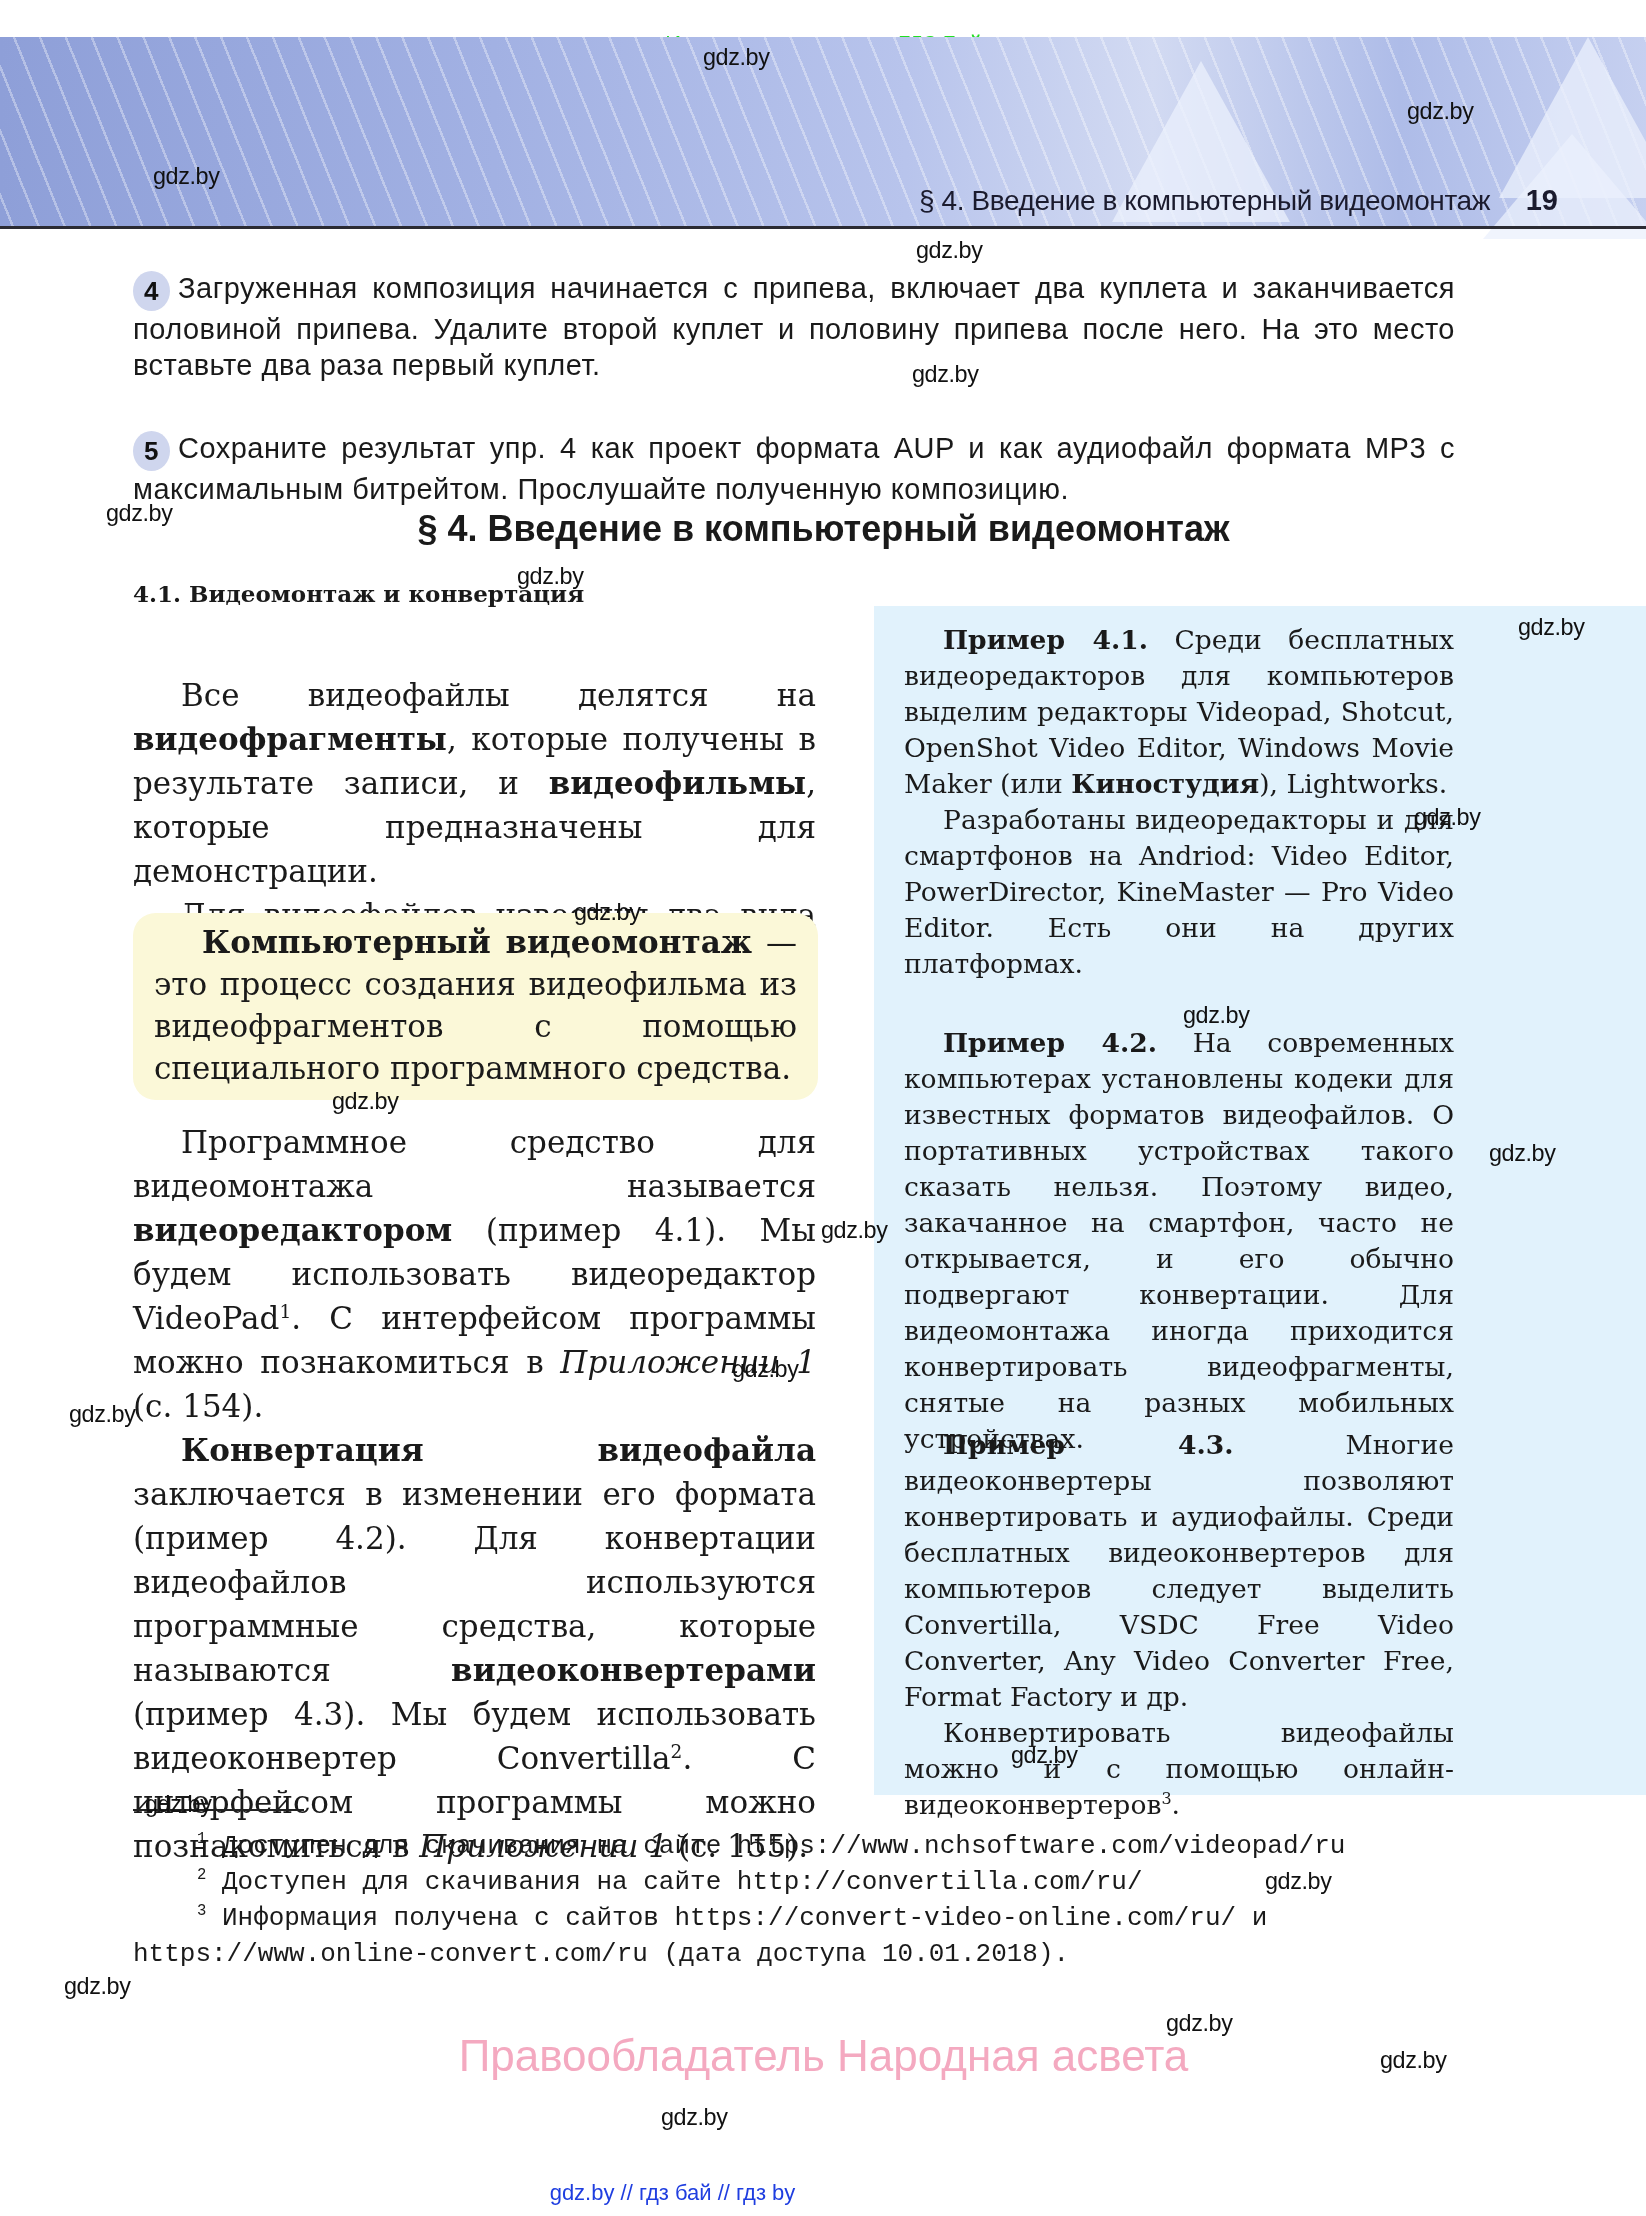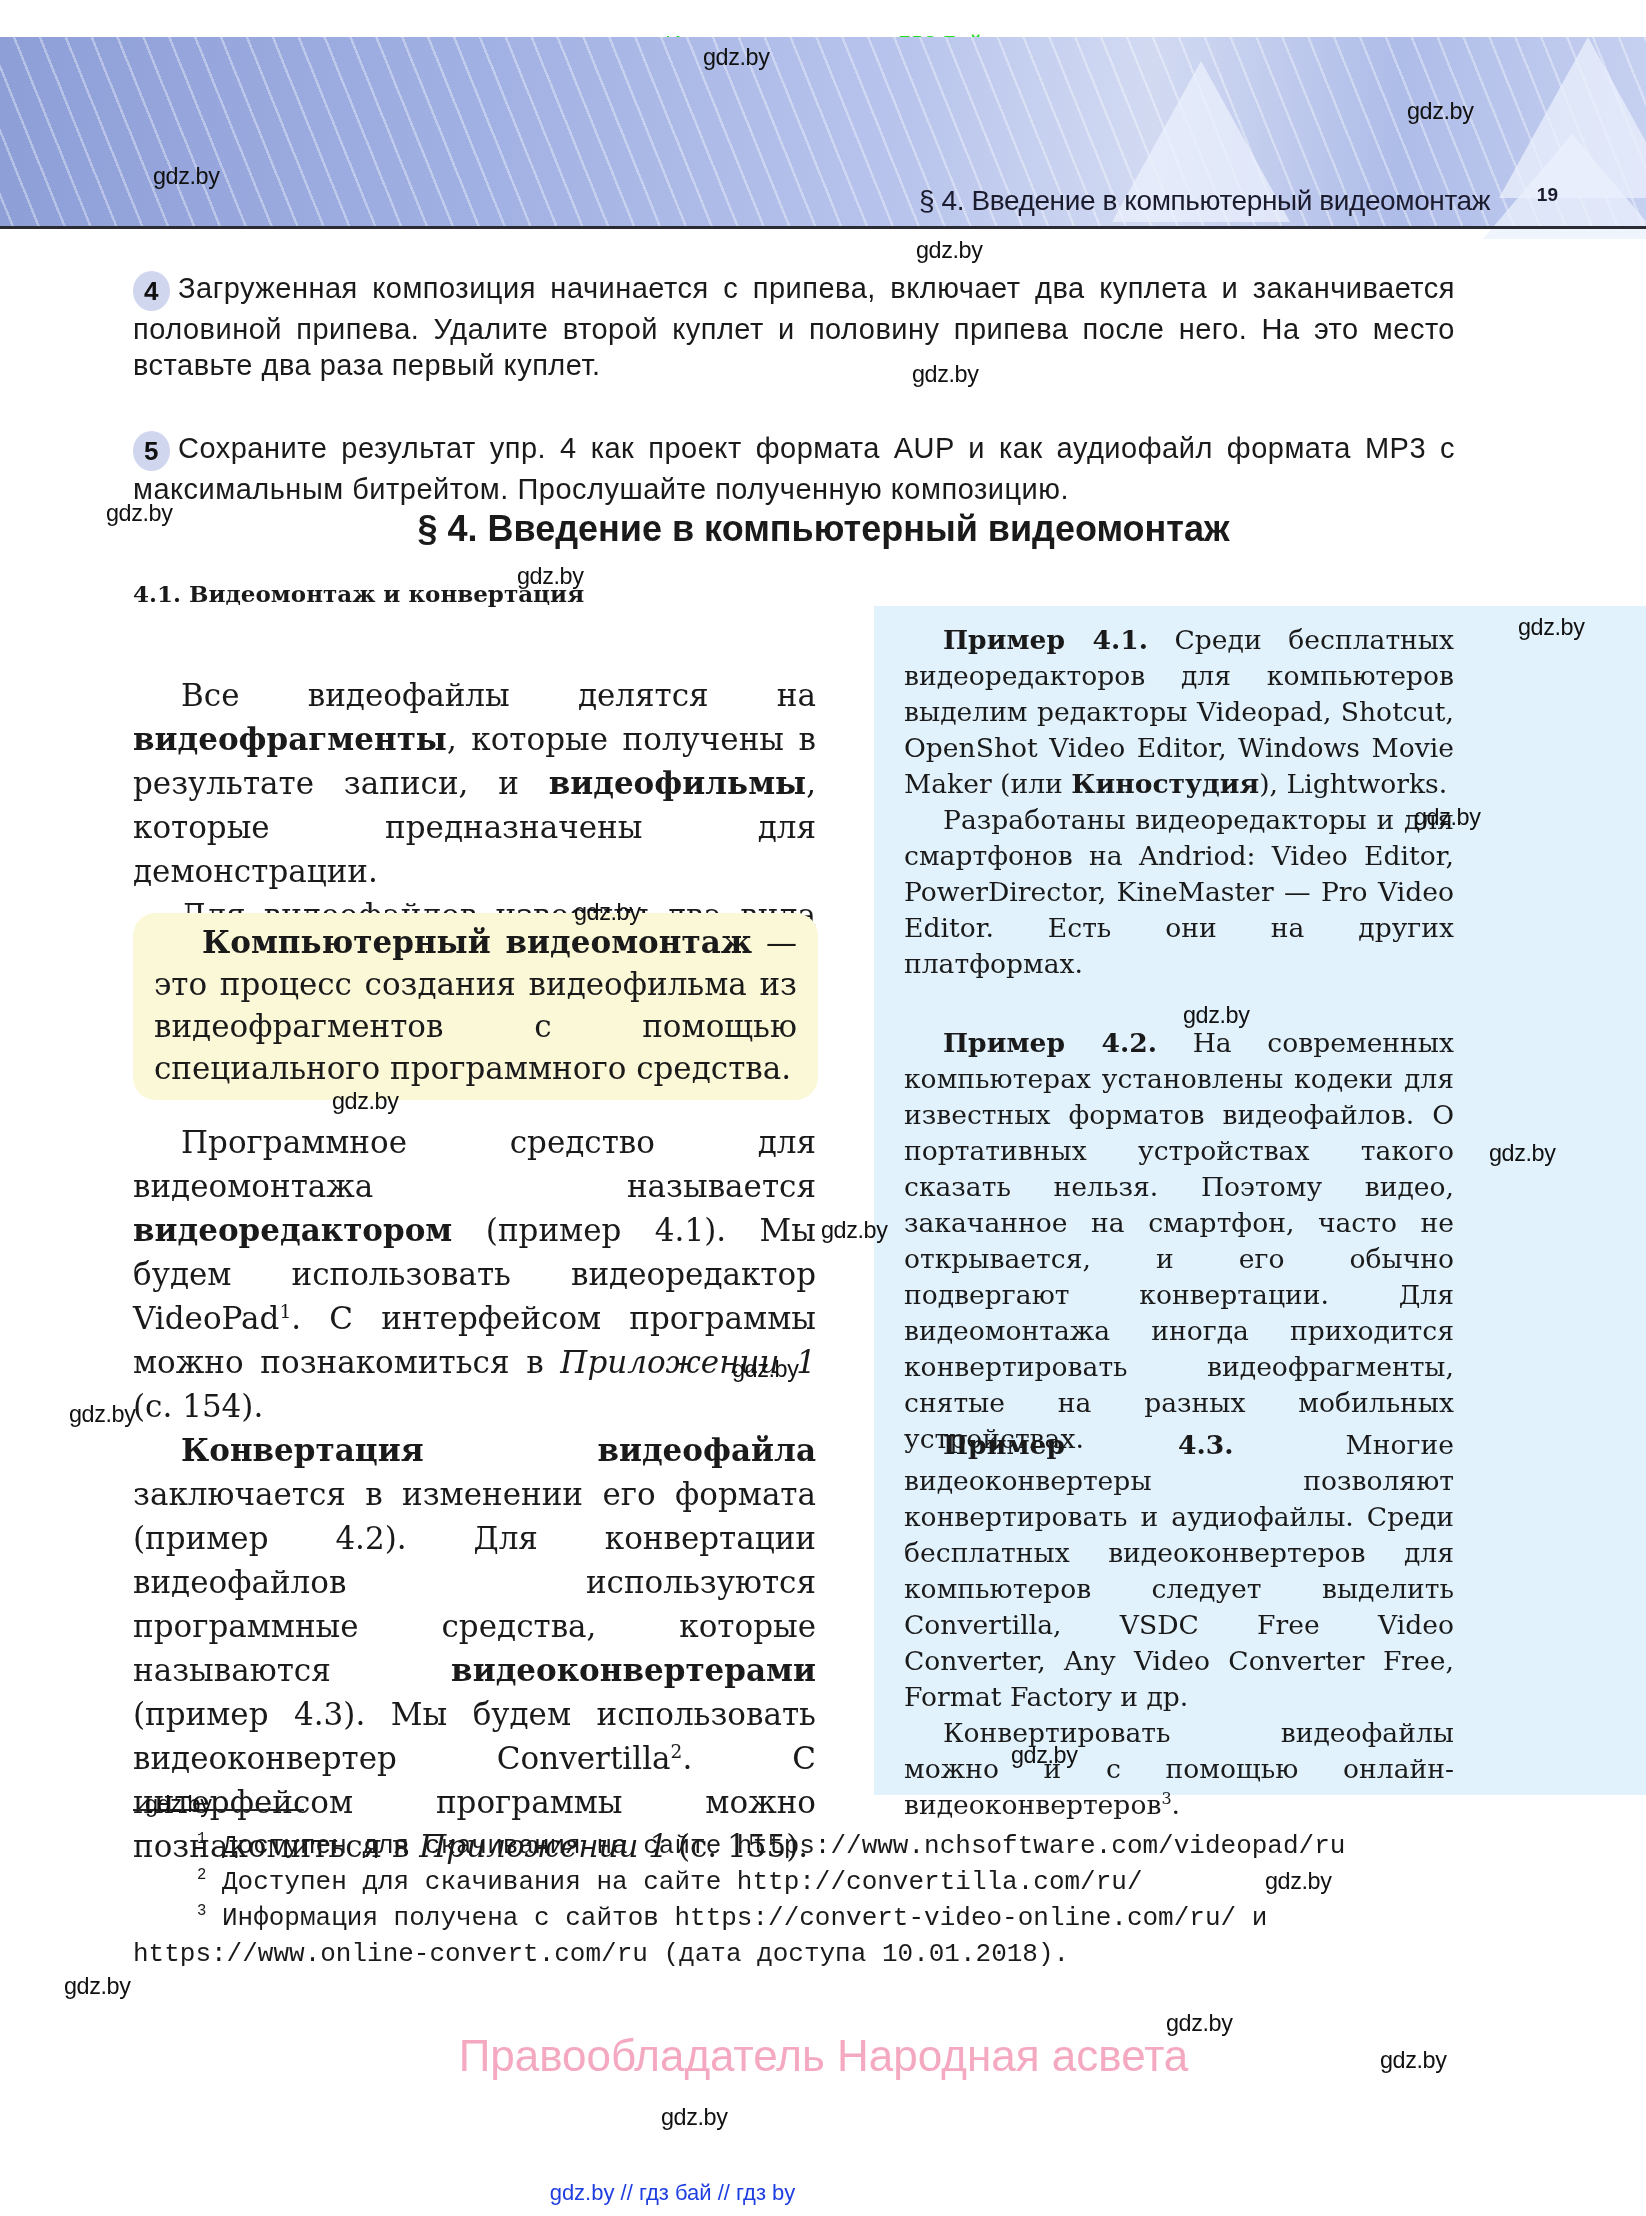--- a/index.html
+++ b/index.html
@@ -10,21 +10,21 @@
   .top-search { position:absolute; top:3.2px; left:0; width:1647px; text-align:center; font-family:"Liberation Sans", sans-serif; font-size:22px; color:#22dd22;margin-top:28px; }
 
   .header-band { position:absolute; left:0; top:37px; width:1647px; height:191px;
     background:
       repeating-linear-gradient(68deg, rgba(255,255,255,0.0) 0 11.3px, rgba(255,255,255,0.35) 11.3px 13.7px, rgba(255,255,255,0) 13.7px 24px),
       linear-gradient(90deg, #8e9fd8 0%, #a2b1e3 30%, #b8c4ec 55%, #d2daf2 70%, #aebce8 85%, #c6d0f0 100%);
   }
   .header-band .tri { position:absolute; width:0; height:0; border-left:89px solid transparent; border-right:89px solid transparent; border-bottom:161px solid rgba(235,240,252,0.75); }
   .header-rule { position:absolute; left:0; top:226px; width:1647px; height:3.2px; background:#2b2b33; }
   .header-title { position:absolute; right:157px; top:185px; font-family:"Liberation Sans", sans-serif; font-size:28px; color:#1b1b2e; letter-spacing:-0.4px; }
-  .header-page { position:absolute; right:89px; top:184px; font-family:"Liberation Sans", sans-serif; font-size:19px; font-weight:bold; color:#1b1b2e; }
+  .header-page { position:absolute; right:89px; top:184px; font-family:"Liberation Sans", sans-serif; font-size:29px; font-weight:bold; color:#1b1b2e; }
 
   .exercise { position:absolute; left:133px; width:1322px; font-family:"Liberation Sans", sans-serif; font-size:29px; line-height:36px; color:#1a1a1a; text-align:justify; letter-spacing:0.5px; }
   .badge { display:inline-block; width:37px; height:40px; border-radius:50%; background:#cfd6ee; font-weight:bold; text-align:center; line-height:40px; margin-right:8px; vertical-align:-1.6px; font-size:26px; color:#111; }
 
   .section-title { position:absolute; left:0; width:1647px; top:508px; text-align:center; font-family:"Liberation Sans", sans-serif; font-weight:bold; font-size:36px; color:#1a1a1a; }
   .sub-title { position:absolute; left:133px; top:580px; font-size:23px; font-weight:bold; }
 
   .col { position:absolute; left:133px; width:683px; font-size:31px; line-height:44px; text-align:justify; }
   .col p { text-indent:48px; }
   .col b { font-weight:bold; }

